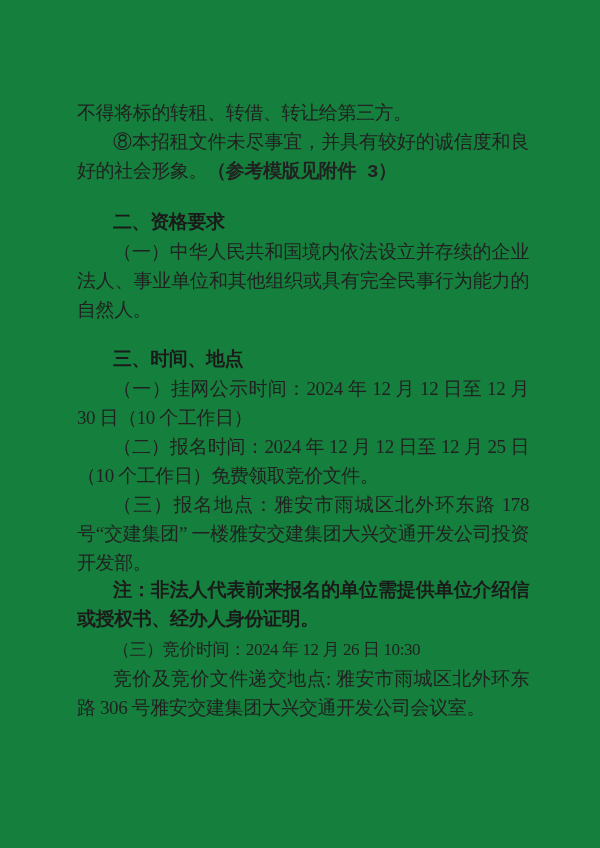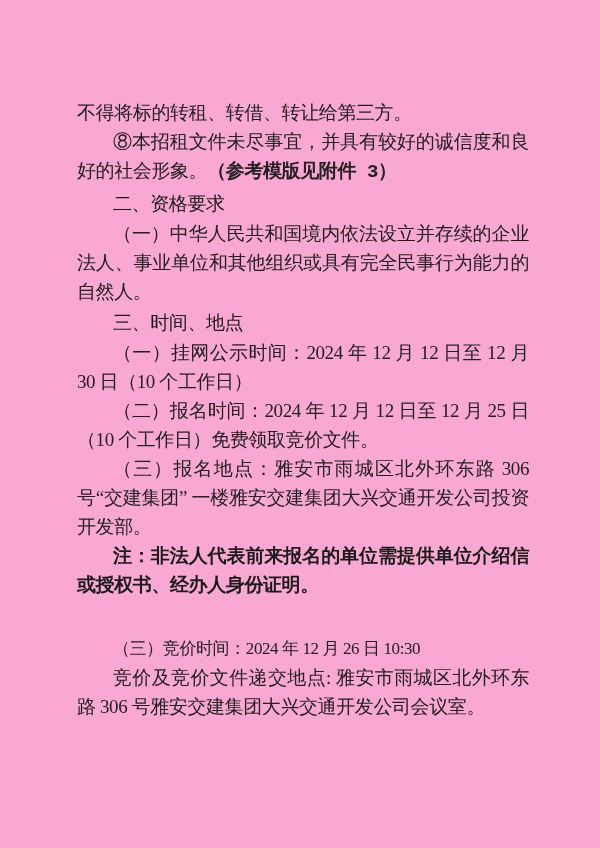--- a/index.html
+++ b/index.html
@@ -4,59 +4,59 @@
 <style>
   html, body {
     margin: 0;
     padding: 0;
     background: #ffffff;
   }
   .page {
     position: relative;
     width: 600px;
     height: 848px;
-    background: #f9a8d4;
+    background: #15803d;
     box-sizing: border-box;
     padding: 98px 71px 0 77px;
     overflow: hidden;
   }
   .para {
     margin: 0;
     text-indent: 36px;
     font-family: "Liberation Serif", "DejaVu Serif", serif;
     font-size: 19px;
     line-height: 29px;
     letter-spacing: -0.4px;
     text-align: justify;
     color: #212121;
   }
   .no-indent {
     text-indent: 0;
   }
   .heading {
-    margin: 2px 0 1px 0;
+    margin: 20px 0 1px 0;
     text-indent: 36px;
     font-family: "Liberation Sans", "DejaVu Sans", sans-serif;
-    font-weight: 400;
+    font-weight: 700;
     font-size: 19px;
     line-height: 29px;
     letter-spacing: -0.4px;
     color: #1a1a1a;
   }
   .hei-bold {
     font-family: Liberation Mono, monospace;
     font-weight: 700;
   }
   .note {
     font-weight: 700;
     color: #1a1a1a;
+    font-family: Liberation Mono, monospace;
   }
   .small-line {
     font-size: 17px;
-    margin-top: 35px;
   }
 </style>
 </head>
 <body>
 
 <div class="page">
 
   <p class="para no-indent">不得将标的转租、转借、转让给第三方。</p>
 
 
@@ -66,21 +66,21 @@
 
   <p class="para">（一）中华人民共和国境内依法设立并存续的企业法人、事业单位和其他组织或具有完全民事行为能力的自然人。</p>
 
 
   <h2 class="heading">三、时间、地点</h2>
 
   <p class="para">（一）挂网公示时间：2024 年 12 月 12 日至 12 月 30 日（10 个工作日）</p>
 
   <p class="para">（二）报名时间：2024 年 12 月 12 日至 12 月 25 日（10 个工作日）免费领取竞价文件。</p>
 
-  <p class="para">（三）报名地点：雅安市雨城区北外环东路 306 号“交建集团” 一楼雅安交建集团大兴交通开发公司投资开发部。</p>
+  <p class="para">（三）报名地点：雅安市雨城区北外环东路 178 号“交建集团” 一楼雅安交建集团大兴交通开发公司投资开发部。</p>
 
   <p class="para note">注：非法人代表前来报名的单位需提供单位介绍信或授权书、经办人身份证明。</p>
 
   <p class="para small-line">（三）竞价时间：2024 年 12 月 26 日 10:30</p>
 
   <p class="para">竞价及竞价文件递交地点: 雅安市雨城区北外环东路 306 号雅安交建集团大兴交通开发公司会议室。</p>
 
 </div>
 
 </body></html>

